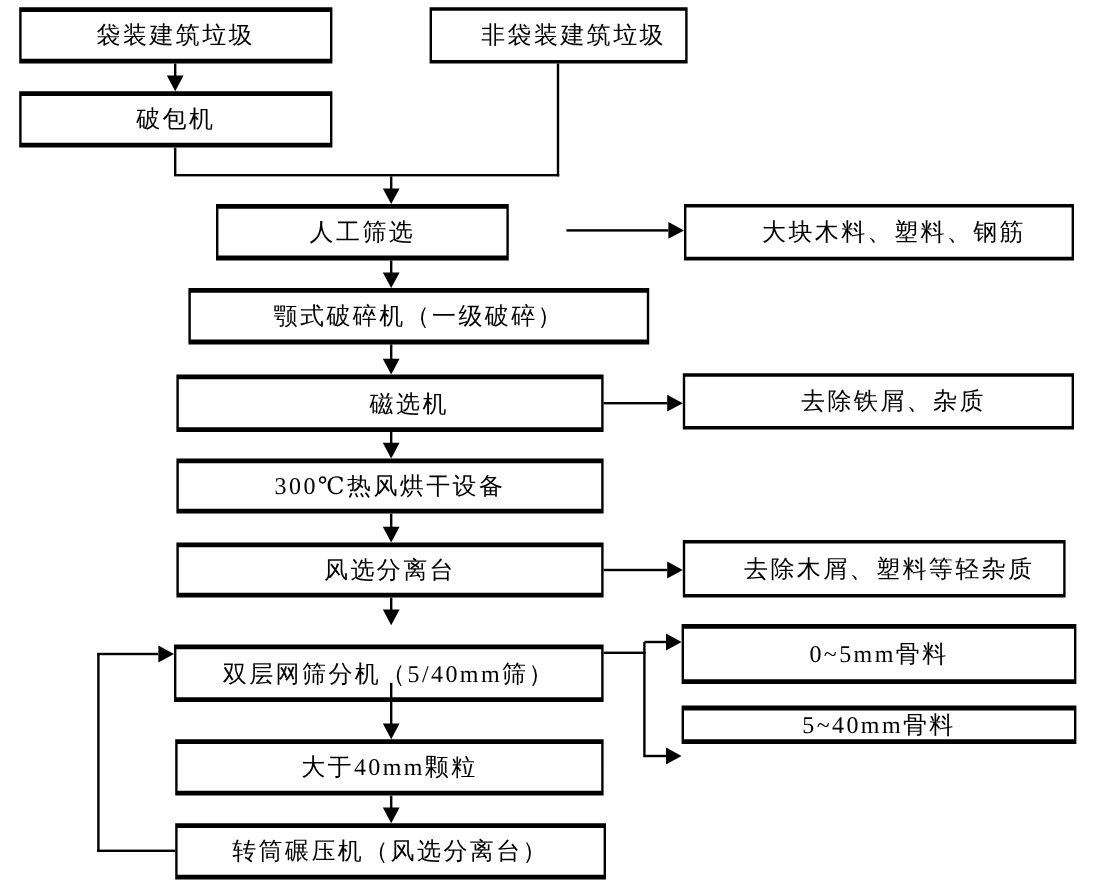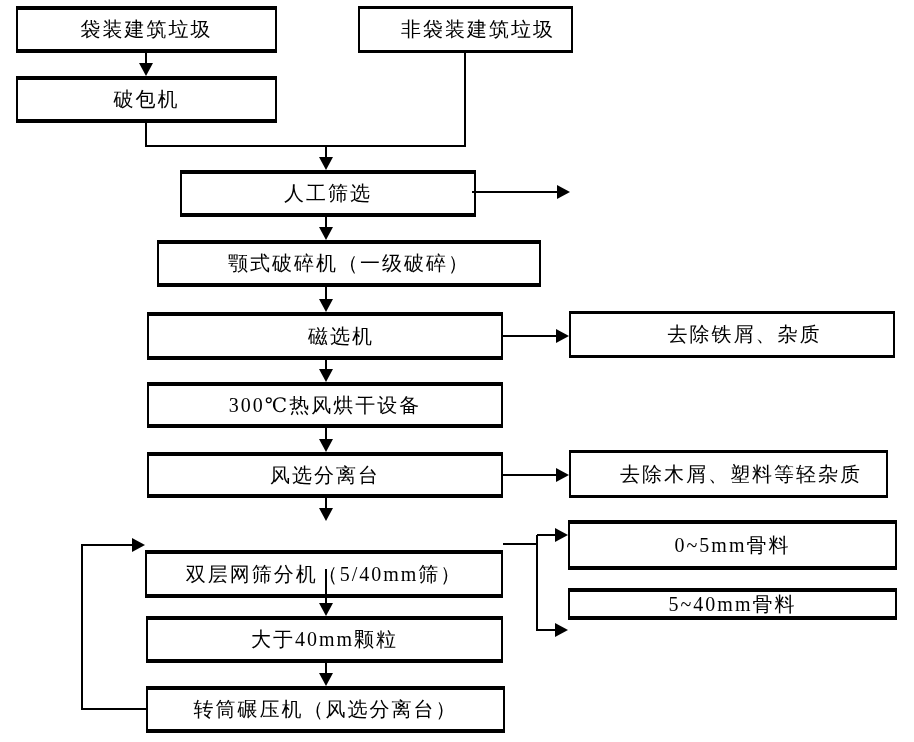--- a/index.html
+++ b/index.html
@@ -42,28 +42,29 @@
   }
 </style>
 </head>
 <body>
 
 <div class="canvas">
 
   <div class="node b-heavy" style="left:16px;  top:6px;   width:261px; height:47px;">袋装建筑垃圾</div>
   <div class="node b-med" style="left:358px; top:6px;   width:215px; height:47px;">非袋装建筑垃圾</div>
   <div class="node b-heavy" style="left:16px;  top:76px;  width:261px; height:47px;">破包机</div>
-  <div class="node b-heavy" style="left:180px; top:170px; width:296px; height:47px;">人工筛选</div>
+  <div class="node b-heavy" style="left:180px; top:170px; width:244px; height:47px;">人工筛选</div>
   <div class="node b-heavy" style="left:113px; top:240px; width:384px; height:47px;margin-left:44px;">颚式破碎机（一级破碎）</div>
   <div class="node b-heavy" style="left:147px; top:312px; width:356px; height:48px;padding-left:32px;">磁选机</div>
   <div class="node b-heavy" style="left:147px; top:382px; width:356px; height:46px;">300℃热风烘干设备</div>
   <div class="node b-heavy" style="left:147px; top:452px; width:356px; height:46px;">风选分离台</div>
-  <div class="node b-heavy" style="left:145px; top:550px; width:358px; height:48px;">双层网筛分机（5/40mm筛）</div>
+  <div class="node b-heavy" style="left:145px; top:537px; width:358px; height:48px;">双层网筛分机（5/40mm筛）</div>
   <div class="node b-heavy" style="left:146px; top:616px; width:357px; height:47px;">大于40mm颗粒</div>
   <div class="node b-heavy" style="left:146px; top:686px; width:359px; height:47px;">转筒碾压机（风选分离台）</div>
+  <div class="node b-med" style="left:570px; top:170px; width:325px; height:47px;">大块木料、塑料、钢筋</div>
   <div class="node b-med" style="left:569px; top:311px; width:326px; height:47px;">去除铁屑、杂质</div>
   <div class="node b-med" style="left:569px; top:450px; width:319px; height:48px;">去除木屑、塑料等轻杂质</div>
   <div class="node b-heavy" style="left:568px; top:520px; width:329px; height:50px;">0~5mm骨料</div>
   <div class="node b-heavy" style="left:568px; top:588px; width:329px; height:32px;">5~40mm骨料</div>
 
   <div class="vline" style="left:145px; top:53px;  width:2px; height:11px;"></div>
   <div class="arr-down" style="left:139px; top:63px;"></div>
 
   <div class="vline" style="left:145px; top:123px; width:2px; height:23px;"></div>
   <div class="vline" style="left:464px; top:53px;  width:2px; height:94px;"></div>

